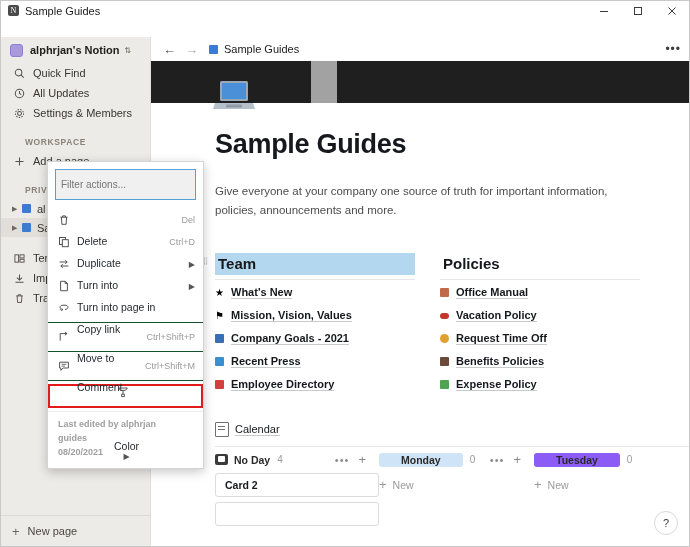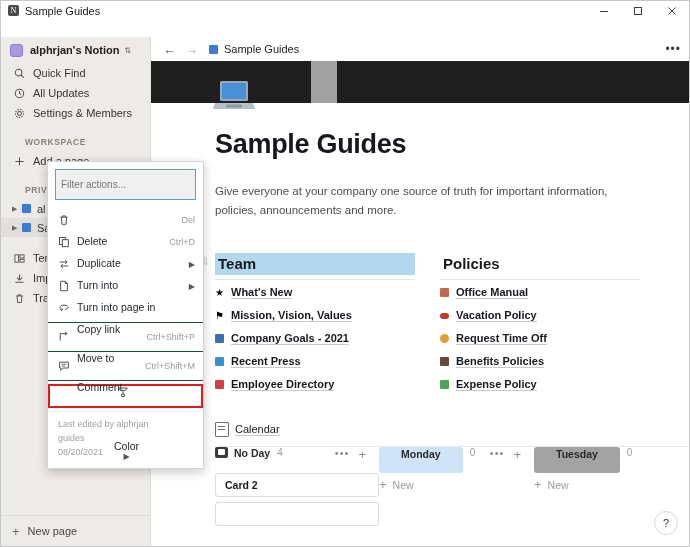--- a/index.html
+++ b/index.html
@@ -184,21 +184,21 @@
   .cal-ic::before {
     content:""; position:absolute; left:2px; right:3px; top:3px; height:1px; background:#6f6f6f;
     box-shadow: 0 3px 0 #6f6f6f;
   }
   .cal-txt { font-size: 11px; color: #16181d; border-bottom: 1px solid #c9c9c9;}
   .card-title { font-size: 14px; font-weight: bold; color: #16181d; margin: 10px 0 0 64px;}
   .board-rule { border-bottom: 1px solid #e8e8e8; margin: 9px 0 0 64px; }
 
   .board { display: flex; margin: 0 0 0 64px; }
   .bcol { width: 175px; position: relative;}
-  .bcol-head { display: flex; height: 26px; }
+  .bcol-head { display: flex; align-items: center; height: 26px; }
   .bh-ic { width: 13px; height:11px; background:#3a3a3a; border-radius:2px; margin-right:6px; position:relative;}
   .bh-ic::after{content:"";position:absolute;left:3px;top:2px;width:7px;height:6px;background:#fff;border-radius:1px;}
   .bh-name { font-size: 10.5px; color: #2a2a2a; font-weight: bold;}
   .bh-name.chip { padding: 1px 22px; border-radius: 3px; }
   .bh-count { font-size: 10px; color: #9a9a9a; margin-left: 7px; }
   .bh-sp { flex: 1; }
   .bh-dots { font-size: 11px; color: #8a8a8a; letter-spacing:1px; margin-right: 9px;}
   .bh-plus { font-size: 13px; color: #8a8a8a; margin-right: 13px;}
   .card-box {
     border: 1px solid #dcdcdc; border-radius: 3px; height: 24px;
@@ -244,21 +244,21 @@
   .ctx-ic { width: 19px; flex: none; display: flex; align-items: center; color: #4a4a4a;}
   .ctx-label { flex: 1; margin-top: 42px; }
   .ctx-short { font-size: 9px; color: #9a9a9a; }
   .ctx-arrow { font-size: 8px; color: #555; }
   .ctx-item.highlight {
     border: 2px solid #e01b1b; box-sizing: border-box; height: 24px; flex-direction: column;
   }
   .ctx-footer {
     border-top: 1px solid #ececec;
     padding: 6px 28px 8px 10px;
-    font-size: 9px; color: #a0a0a0; line-height: 1.55;
+    font-size: 9px; color: #a0a0a0; line-height: 1.55; font-weight: bold;
   }
 </style>
 </head>
 <body>
 
 <div id="app">
 
   <div class="titlebar">
     <div class="tb-icon"></div>
     <div class="tb-title">Sample Guides</div>
@@ -514,21 +514,21 @@
             <span class="bh-plus">+</span>
           </div>
           <div class="new-row">
             <span class="plus">+</span>
             <span>New</span>
           </div>
         </div>
 
         <div class="bcol">
           <div class="bcol-head">
-            <span class="bh-name chip" style="background:#a3a3a3">Tuesday</span>
+            <span class="bh-name chip" style="background:#8b5cf6">Tuesday</span>
             <span class="bh-count">0</span>
           </div>
           <div class="new-row">
             <span class="plus">+</span>
             <span>New</span>
           </div>
         </div>
       </div>
     </div>
 

